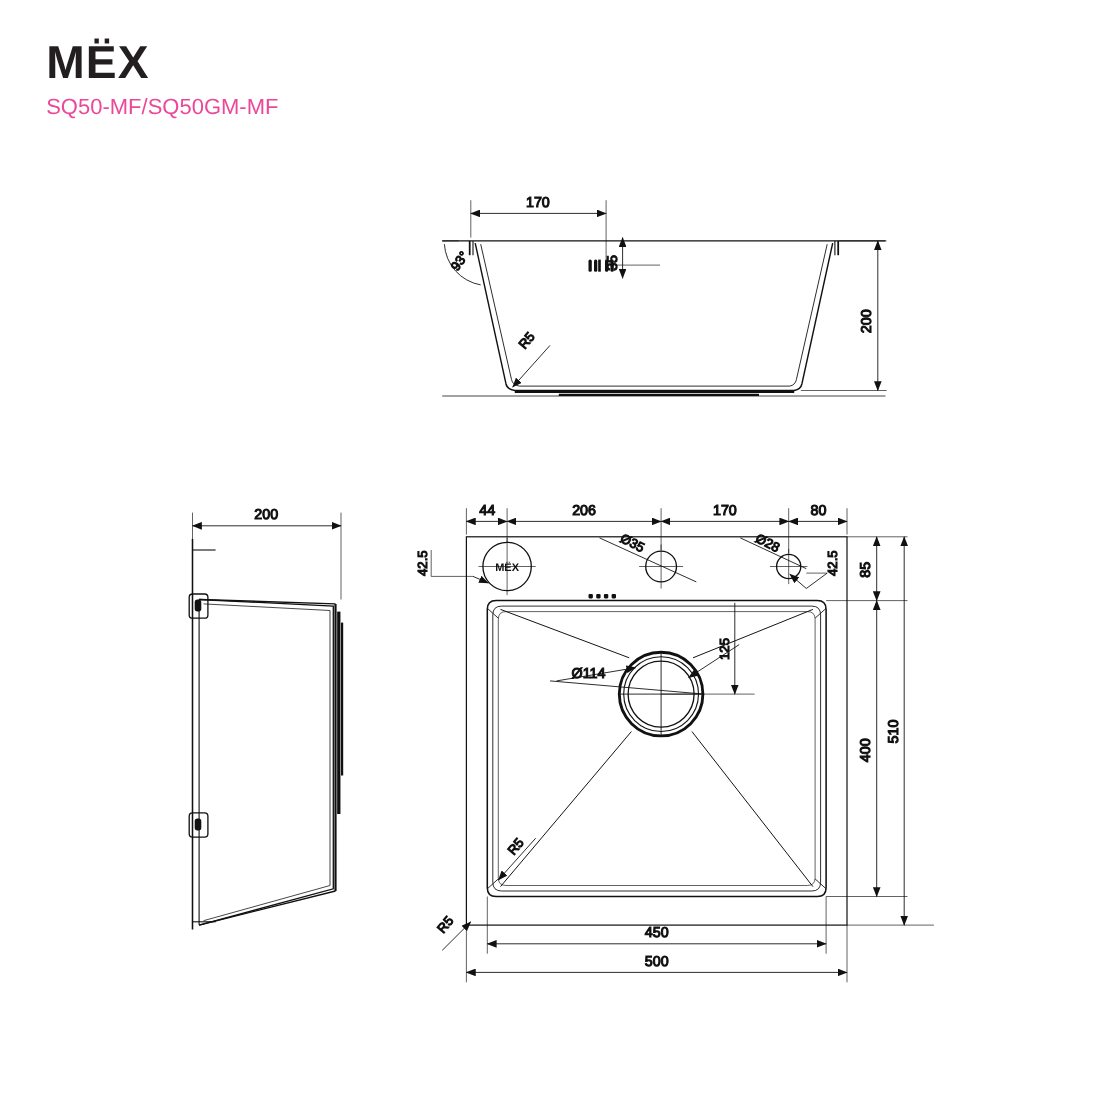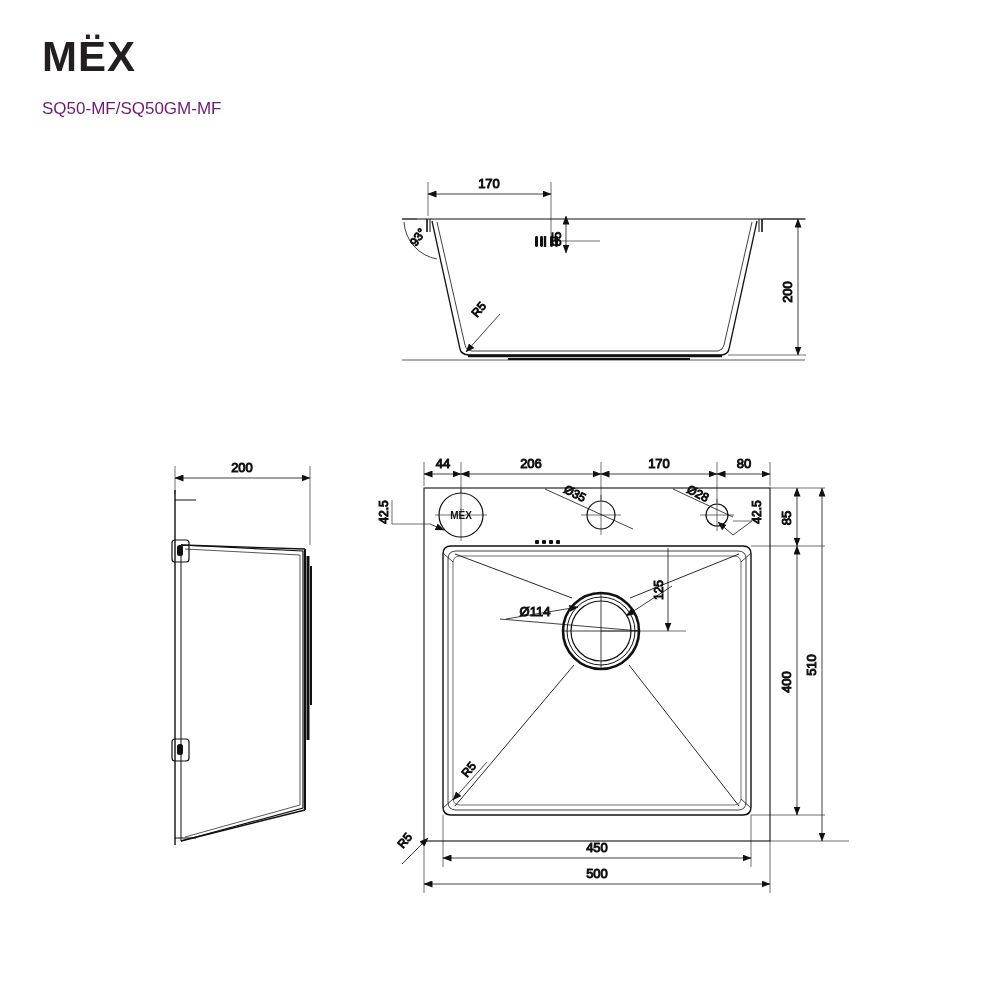--- a/index.html
+++ b/index.html
@@ -33,25 +33,25 @@
     font-size: 42px;
     font-weight: 700;
     letter-spacing: 1px;
     line-height: 1;
     color: #231f20;
     margin: 0;
     padding: 0;
   }
   .brand-model {
     font-family: "Liberation Sans", sans-serif;
-    font-size: 17px;
+    font-size: 20px;
     font-weight: 400;
     letter-spacing: 0px;
-    color: #701a75;
-    margin-top: 21px;
+    color: #ec4899;
+    margin-top: 9px;
   }
   svg text {
     font-family: "Liberation Sans", sans-serif;
     fill: #111111;
   }
 </style>
 </head>
 <body>
 
 <div id="sheet">

